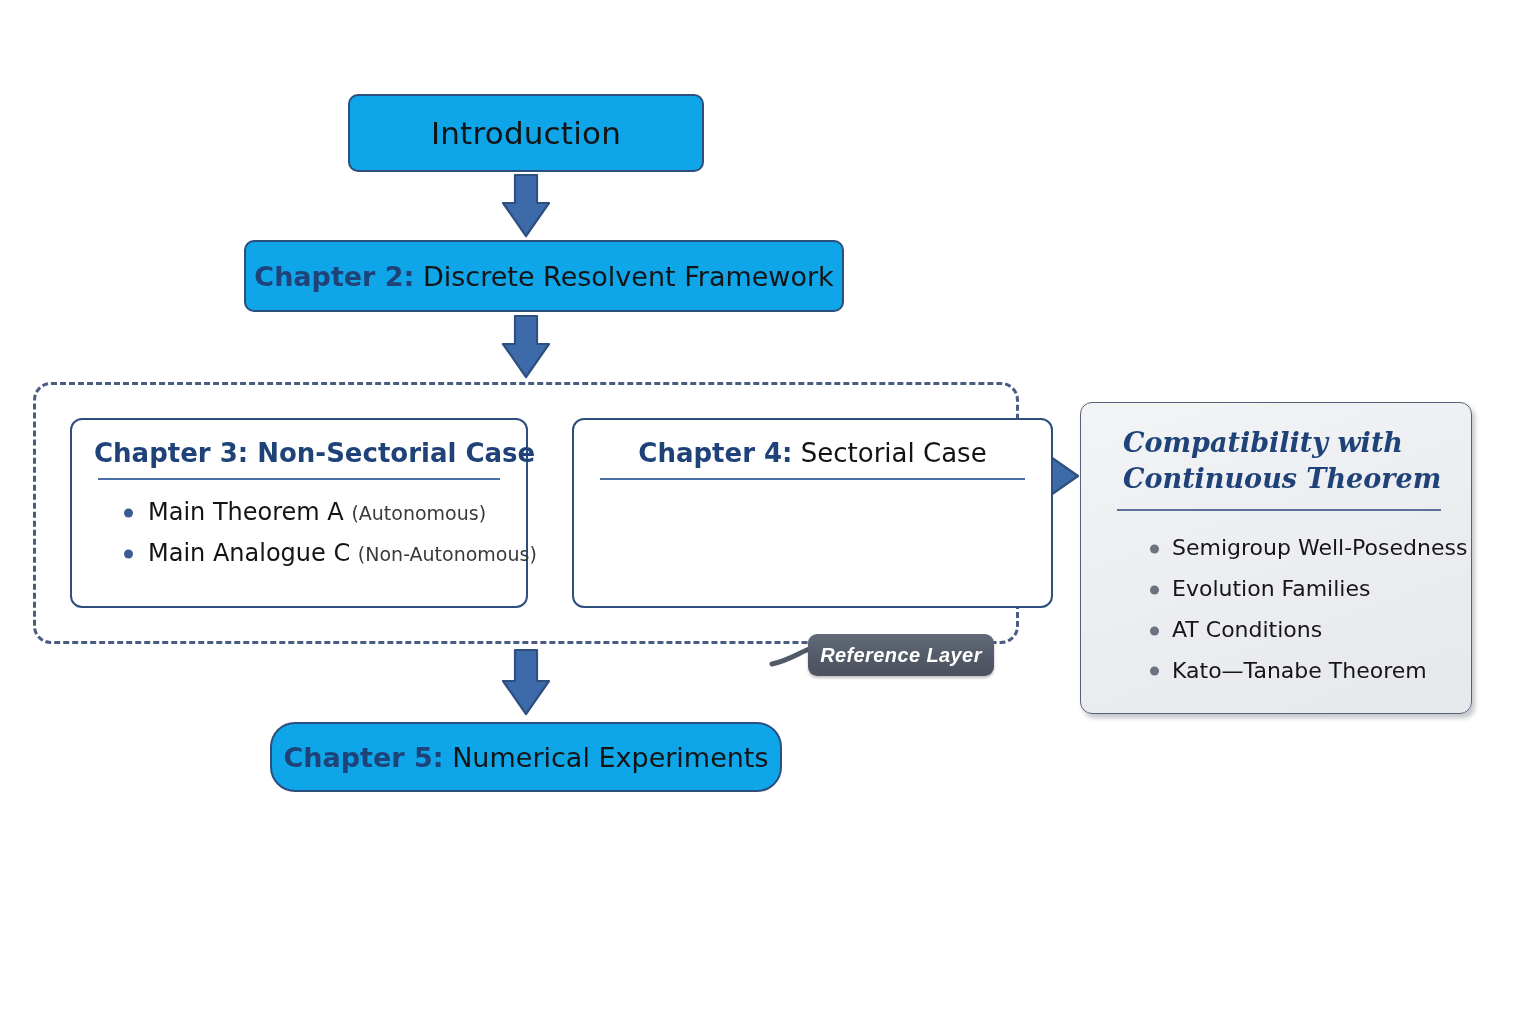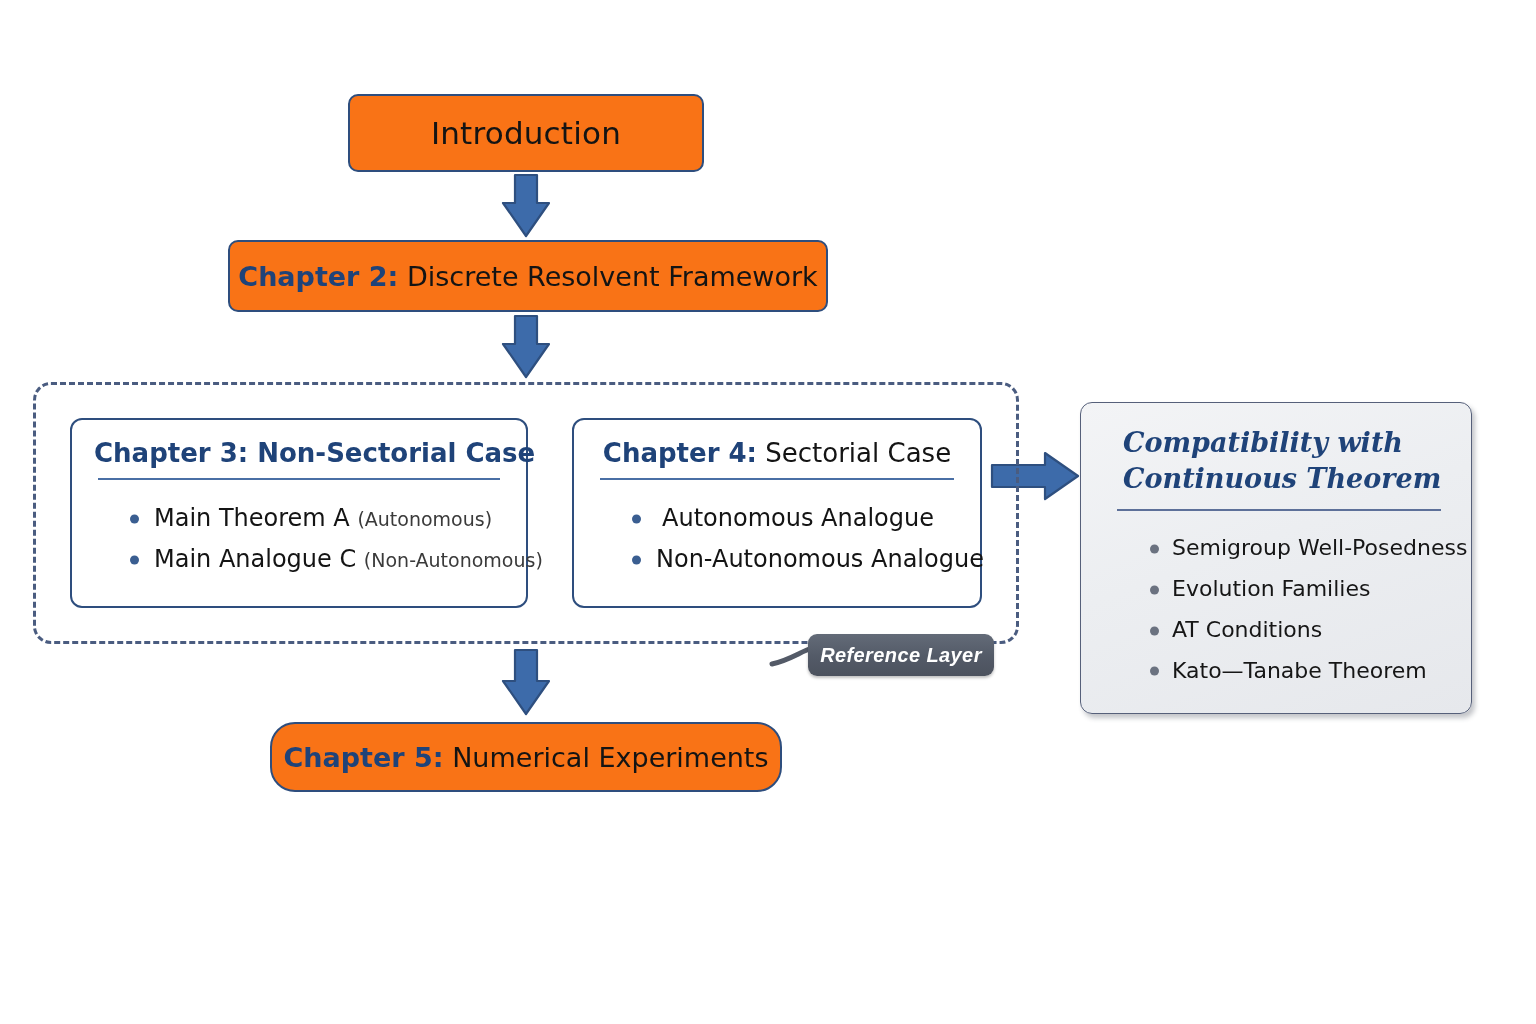--- a/index.html
+++ b/index.html
@@ -16,41 +16,41 @@
   }
   #canvas {
     position: absolute;
     left: 0; top: 0;
     width: 1536px;
     height: 1024px;
   }
   .node {
     position: absolute;
     box-sizing: border-box;
-    background: #f97316;
+    background: #0ea5e9;
     border: 2.5px solid #2E4E7E;
     border-radius: 10px;
     display: flex;
     flex-direction: column;
     justify-content: center;
     align-items: center;
   }
 
   
   #intro-box {
     left: 348px; top: 94px; width: 356px; height: 78px;
   }
   #intro-title {
     font-size: 31px;
     color: #141414;
     font-family: "DejaVu Sans", sans-serif;
     letter-spacing: .2px;
   }
   #chapter2-box {
-    left: 228px; top: 240px; width: 600px; height: 72px;
+    left: 244px; top: 240px; width: 600px; height: 72px;
   }
   #chapter5-box {
     left: 270px; top: 722px; width: 512px; height: 70px; border-radius: 25px;
   }
   .chapter-line {
     font-size: 27px;
     color: #141414;
     white-space: nowrap;
   }
   .chapter-tag {
@@ -71,21 +71,21 @@
   
   .card {
     position: absolute;
     box-sizing: border-box;
     background: #ffffff;
     border: 2.5px solid #2E4E7E;
     border-radius: 12px;
     padding: 14px 22px 32px 22px;
   }
   #chapter3-card { left: 70px; top: 418px; width: 458px; height: 190px; }
-  #chapter4-card { left: 572px; top: 418px; width: 410px; height: 190px; }
+  #chapter4-card { left: 572px; top: 418px; width: 481px; height: 190px; }
 
   .card-title {
     text-align: center;
     font-size: 26px;
     color: #141414;
     white-space: nowrap;
     margin-top: 4px;
   }
   #chapter3-card .card-title,
   #chapter3-card .card-title .chapter-tag,
@@ -93,23 +93,22 @@
     color: #1F4379;
     font-weight: bold;
   }
   .card-rule {
     height: 0;
     border-top: 2px solid #4a6fa5;
     margin: 10px 4px 12px 4px;
   }
   .bullet-list {
     list-style: none;
-    margin: 18px;
+    margin: 12px;
     padding: 0 0 0 16px;
-    text-align: center;
   }
   .bullet-list li {
     position: relative;
     font-size: 24px;
     color: #141414;
     line-height: 1.72;
     padding-left: 26px;
     white-space: nowrap;
   }
   .bullet-list li::before {
@@ -250,28 +249,20 @@
       <span>Main Analogue C </span><span class="qualifier">(Non-Autonomous)</span>
     </li>
   </ul>
 </div>
 
 <div class="card" id="chapter4-card">
   <div class="card-title">
     <span class="chapter-tag">Chapter 4:</span><span class="chapter-rest"> Sectorial Case</span>
   </div>
   <div class="card-rule"></div>
-  <ul class="bullet-list">
-    <li>
-      <span>Autonomous Analogue</span>
-    </li>
-    <li>
-      <span>Non-Autonomous Analogue</span>
-    </li>
-  </ul>
 </div>
 
 <div id="reference-layer-badge">
   <span id="reference-layer-label">Reference Layer</span>
 </div>
 
 <div id="compatibility-panel">
   <div id="compatibility-title">
     <div>Compatibility with</div>
     <div>Continuous Theorem</div>

